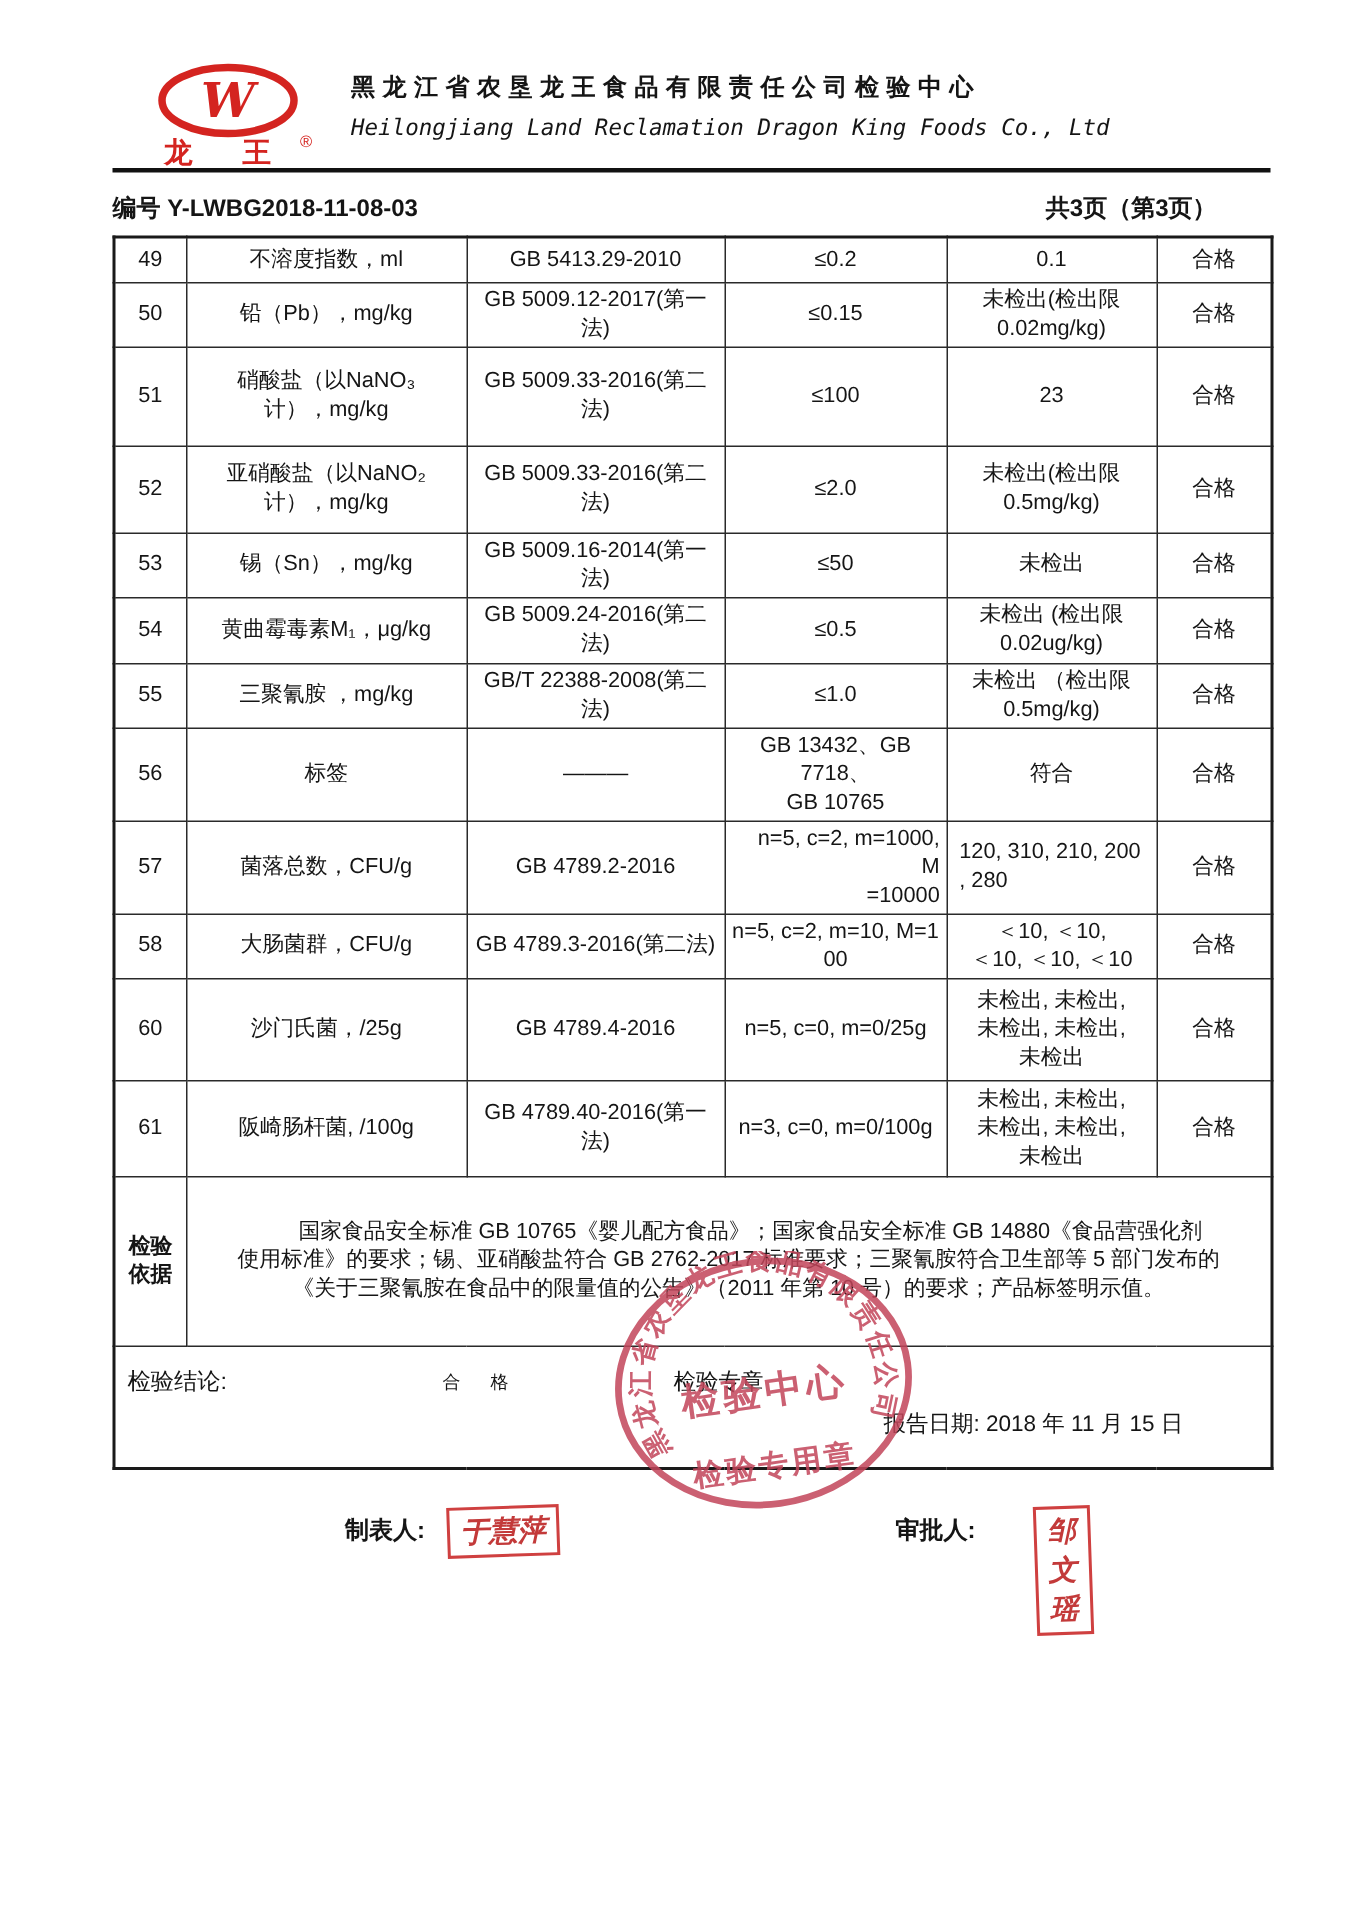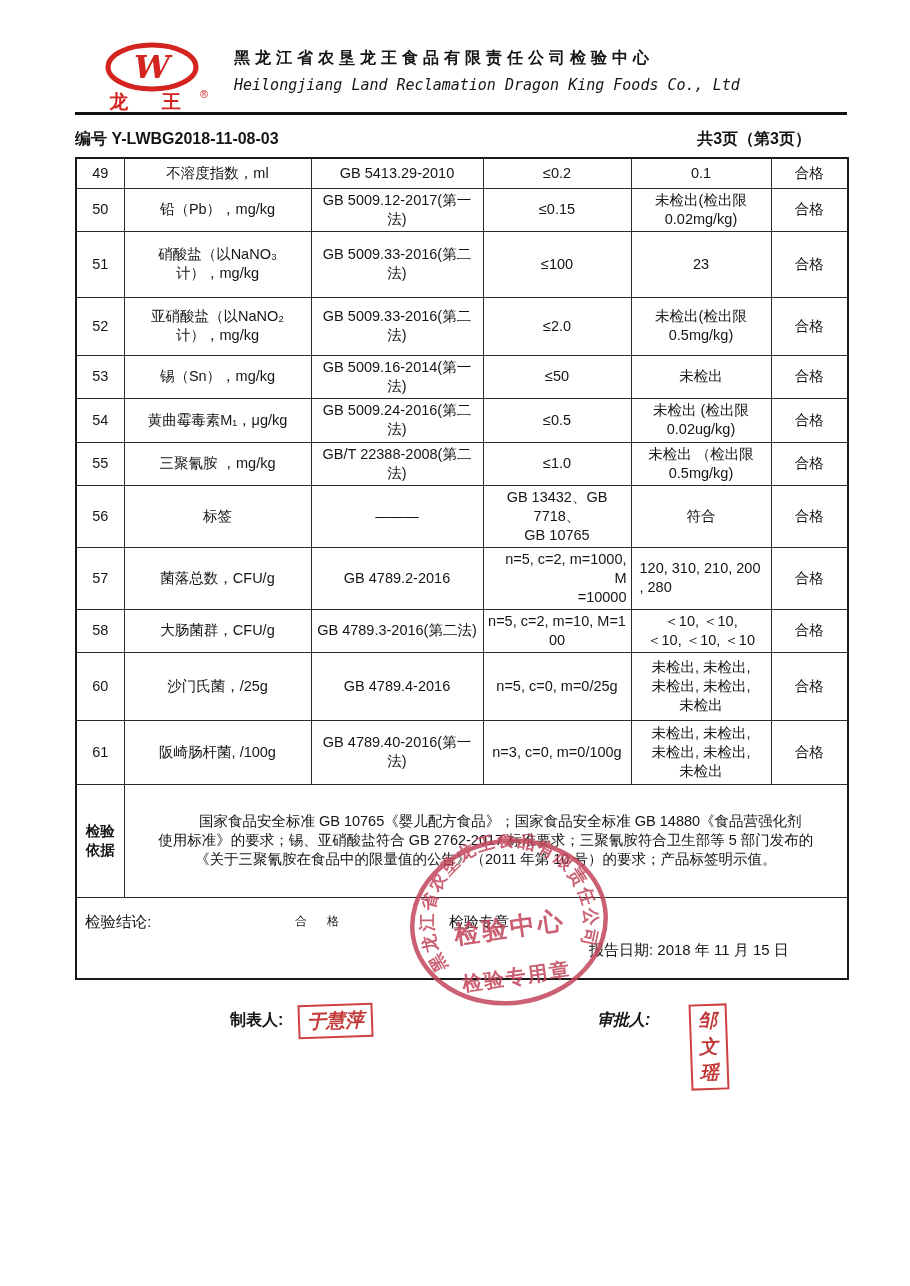--- a/index.html
+++ b/index.html
@@ -35,21 +35,21 @@
   td.conclusion-cell { height:82px; position:relative; border-bottom:3px solid #111; }
   .concl-label { position:absolute; left:8px;  top:14px; font-size:15.5px; }
   .concl-value { position:absolute; left:218px; top:14px; font-size:12px; white-space:pre; }
   .seal-label  { position:absolute; left:372px; top:14px; font-size:15px; }
   .report-date { position:absolute; left:512px; top:42px; font-size:15px; }
   
   .stamp { position:absolute; left:402px; top:834px; width:214px; height:182px; opacity:.85; pointer-events:none; }
   
   .footer-sign { position:absolute; left:0; top:1002px; width:728px; height:42px; font-size:16px; }
   .sign-label { position:absolute; top:8px; font-weight:bold; }
-  .lbl-prep { left:230px; } .lbl-appr { left:597px;font-style:italic; }
+  .lbl-prep { left:230px; } .lbl-appr { left:597px; }
   .name-stamp { position:absolute; top:2px; border:2px solid #cf4040; color:#c33a3a;
     font-family:"DejaVu Serif", serif; font-style:italic; font-weight:bold; font-size:19px;
     padding:2px 7px; transform:rotate(-2deg); }
   .stamp-prep { left:298px; } .stamp-appr { left:690px; }
 </style>
 </head>
 <body>
 
 <div class="page">
 

